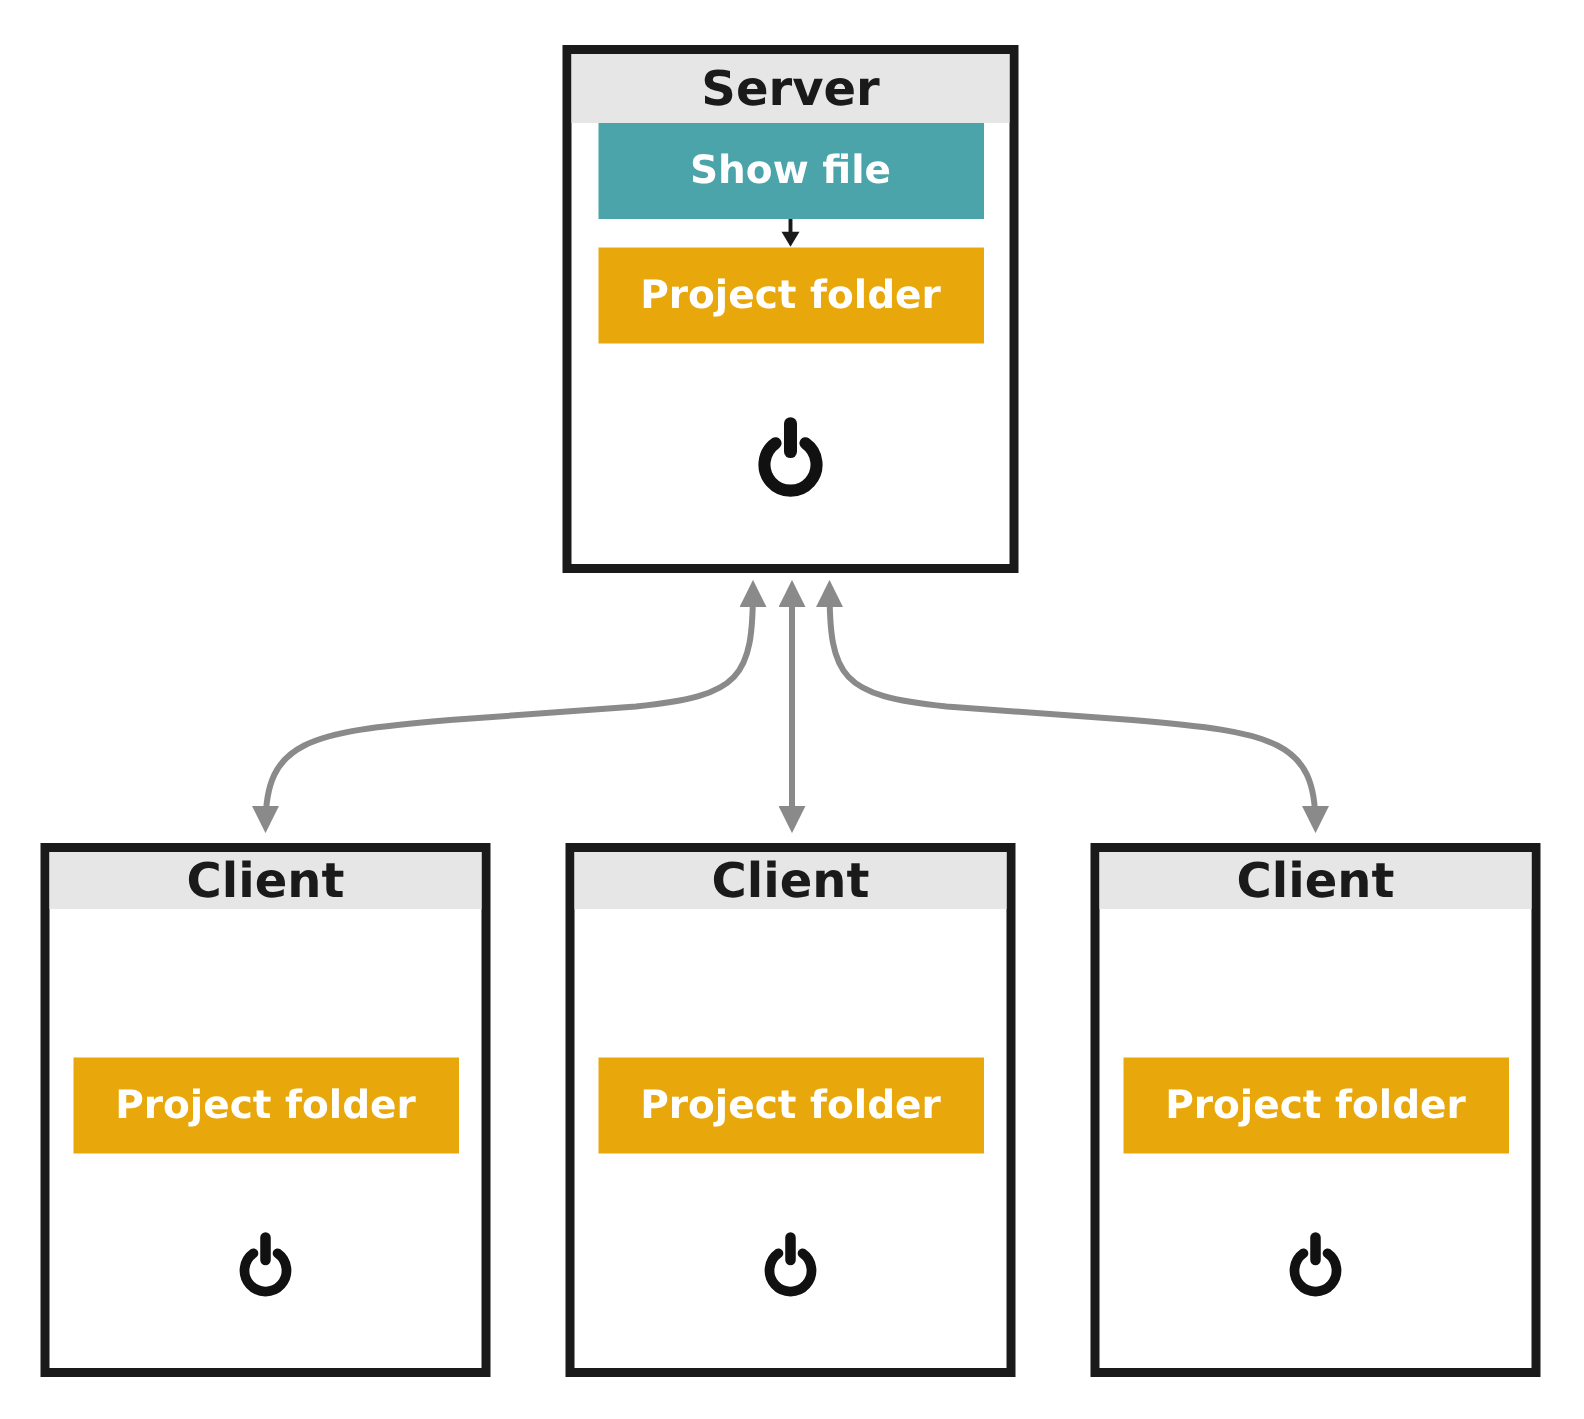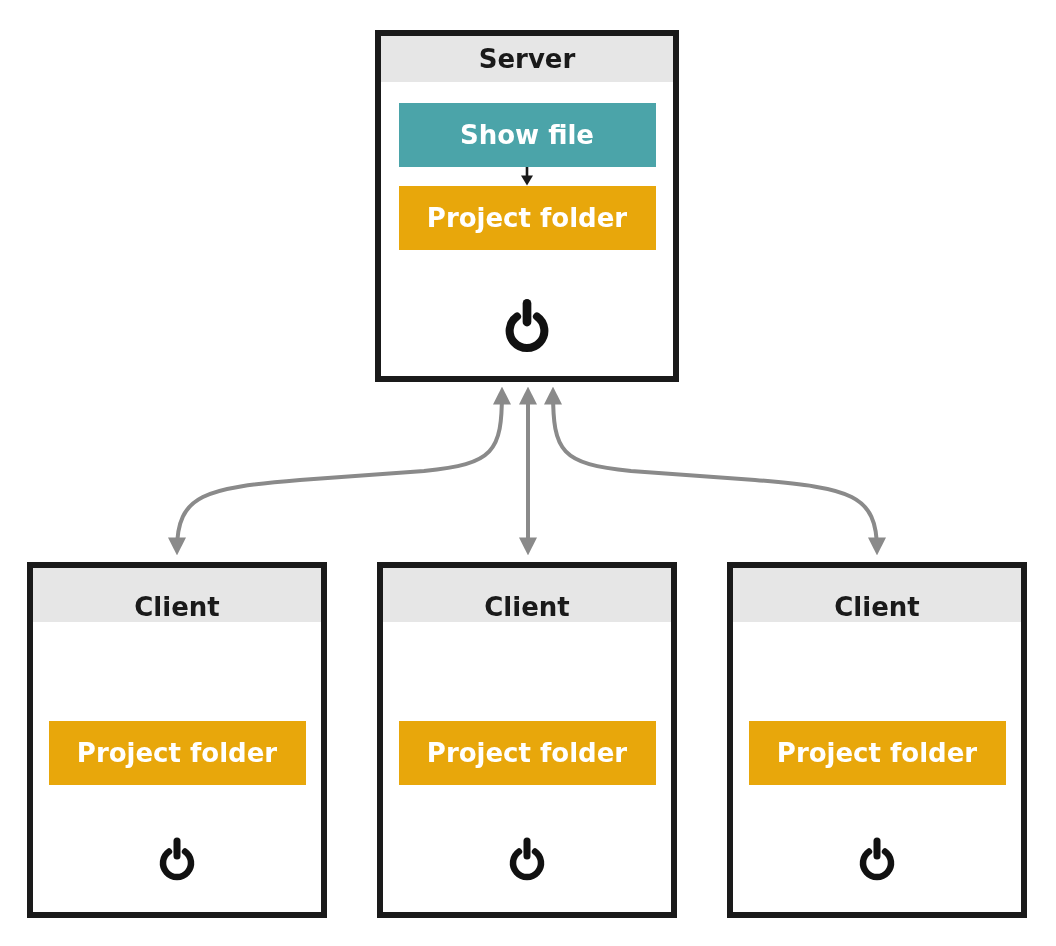--- a/index.html
+++ b/index.html
@@ -24,37 +24,37 @@
   .node{
     position:absolute;
     background:var(--white);
     border:6px solid var(--border_dark);
     display:flex;flex-direction:column;align-items:center;
   }
   .node-header{
     width:100%;
     background:var(--header_gray);
     display:flex;align-items:center;justify-content:center;
-    font-weight:bold;font-size:26px;color:var(--text_dark);
+    font-weight:bold;font-size:32px;color:var(--text_dark);
     flex:0 0 auto;
   }
   .server-node{left:375px;top:30px;width:304px;height:352px;}
   .server-node .node-header{height:46px;}
   .client-node{top:562px;width:300px;height:356px;}
-  .client-node .node-header{height:54px;align-items:flex-end;}
+  .client-node .node-header{height:38px;}
   .client-1{left:27px;}
   .client-2{left:377px;}
   .client-3{left:727px;}
   .chip{
     width:257px;height:64px;
     display:flex;align-items:center;justify-content:center;
     font-weight:bold;font-size:26px;color:var(--white);
     flex:0 0 auto;
   }
-  .chip.teal{background:var(--teal);margin-top:21px;}
+  .chip.teal{background:var(--teal);}
   .chip.orange{background:var(--orange);text-align:right;}
   .server-node .chip.orange{margin-top:0;}
   .client-node .chip.orange{margin-top:99px;}
   .mini-arrow{width:22px;height:19px;flex:0 0 auto;}
   .power{flex:0 0 auto;display:flex;align-items:center;justify-content:center;}
   .server-node .power{margin-top:46px;}
   .server-node .power svg{width:62px;height:62px;}
   .client-node .power{margin-top:50px;}
   .client-node .power svg{width:50px;height:50px;}
   .power-stroke{stroke:#111111;fill:none;}

